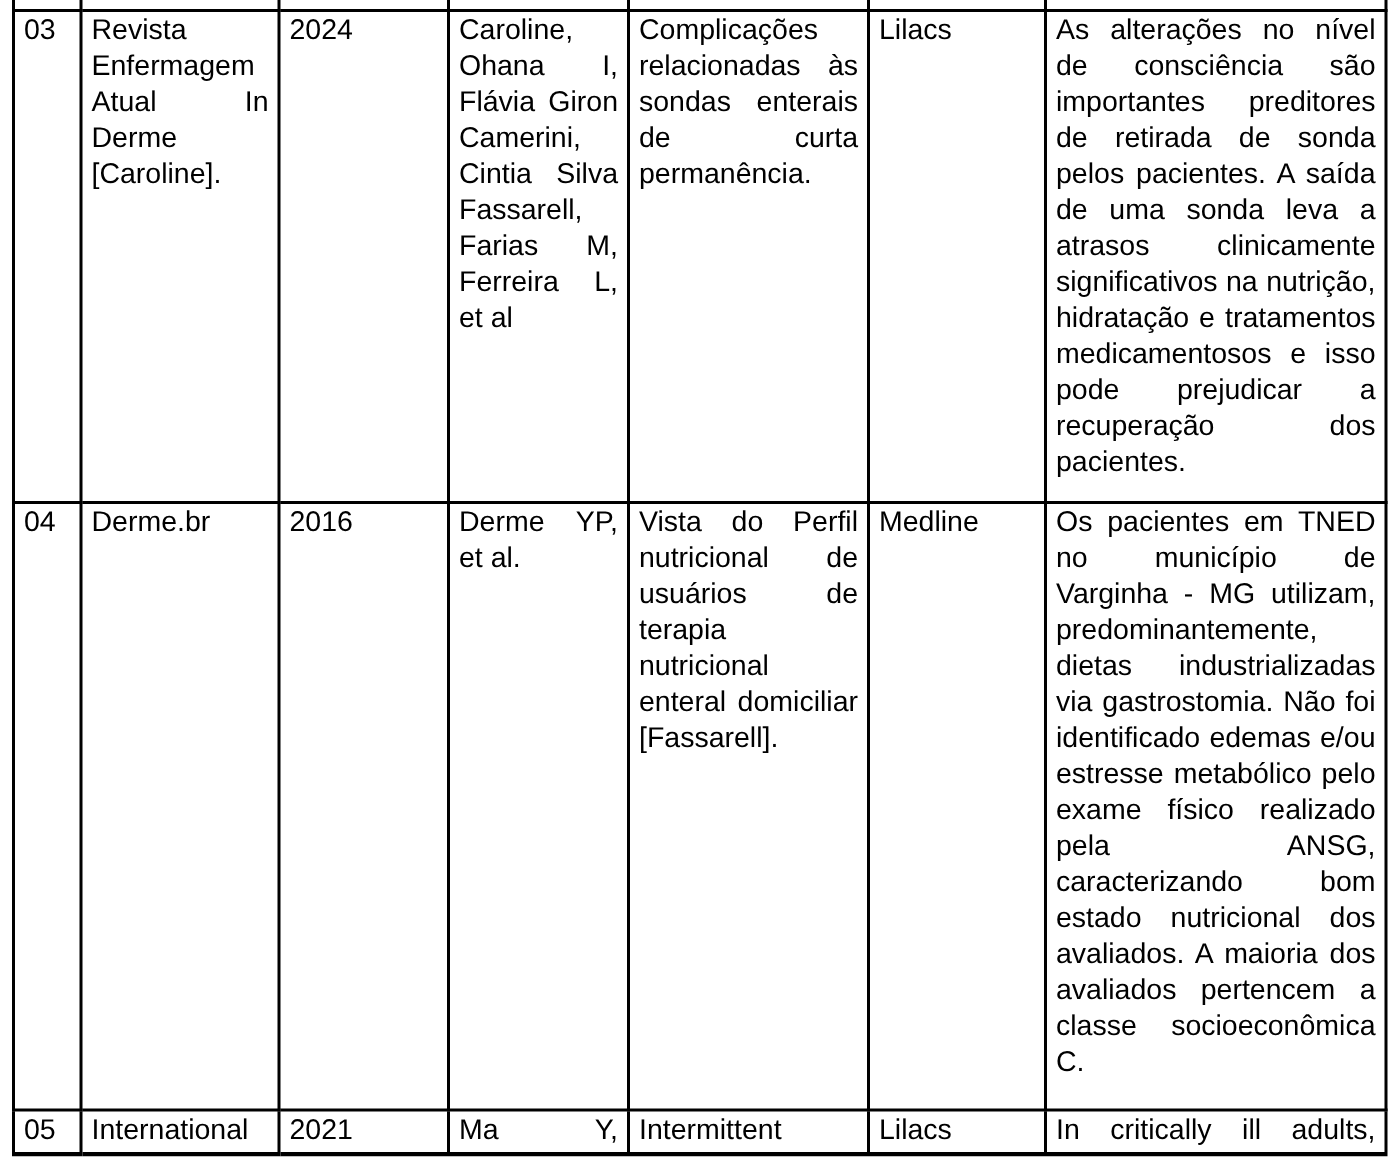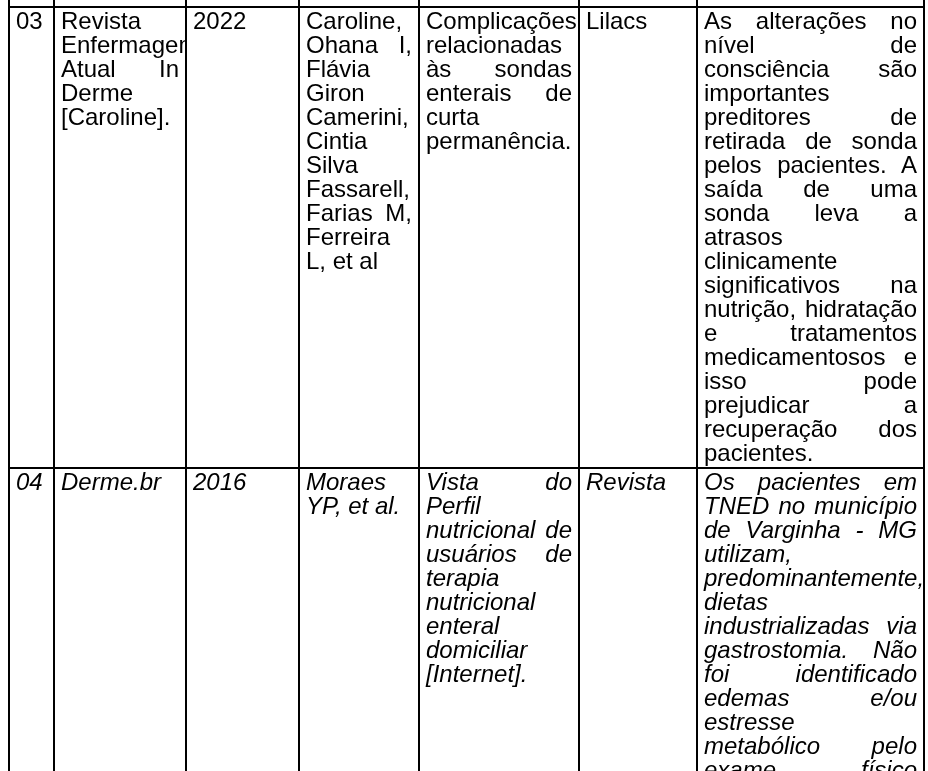--- a/index.html
+++ b/index.html
@@ -20,35 +20,35 @@
     left: 8px;
     top: 0;
     width: 915px;
     border-collapse: collapse;
     table-layout: fixed;
   }
   table.lit td {
     border: 2px solid #000000;
     vertical-align: top;
     padding: 1px 6px 2px 6px;
-    font-size: 24px;
+    font-size: 19px;
     line-height: 24px;
     color: #000000;
     text-align: justify;
     overflow: hidden;
     hyphens: none;
   }
   
   tr.sliver td {
     border-top: none;
     height: 6px;
     padding: 0;
   }
   tr.row-a td { height: 323px; }
-  tr.row-b td { height: 400px; font-style: italic; }
+  tr.row-b td { height: 400px; }
   
   tr.cut td {
     height: 20px;
     border-bottom-width: 4px;
     text-align-last: justify;
   }
   td.num {
     text-align: left;
     padding-left: 8px;
   }
@@ -75,32 +75,41 @@
         <td></td>
         <td></td>
         <td></td>
         <td></td>
         <td></td>
       </tr>
 
       <tr class="row-a">
         <td class="num">03</td>
         <td>Revista Enfermagem Atual In Derme [Caroline].</td>
-        <td>2022</td>
+        <td>2024</td>
         <td>Caroline, Ohana I, Flávia Giron Camerini, Cintia Silva Fassarell, Farias M, Ferreira L, et al</td>
         <td>Complicações relacionadas às sondas enterais de curta permanência.</td>
         <td>Lilacs</td>
         <td>As alterações no nível de consciência são importantes preditores de retirada de sonda pelos pacientes. A saída de uma sonda leva a atrasos clinicamente significativos na nutrição, hidratação e tratamentos medicamentosos e isso pode prejudicar a recuperação dos pacientes.</td>
       </tr>
 
       <tr class="row-b">
         <td class="num">04</td>
         <td>Derme.br</td>
         <td>2016</td>
-        <td>Moraes YP, et al.</td>
-        <td>Vista do Perfil nutricional de usuários de terapia nutricional enteral domiciliar [Internet].</td>
-        <td>Revista</td>
+        <td>Derme YP, et al.</td>
+        <td>Vista do Perfil nutricional de usuários de terapia nutricional enteral domiciliar [Fassarell].</td>
+        <td>Medline</td>
         <td>Os pacientes em TNED no município de Varginha - MG utilizam, predominantemente, dietas industrializadas via gastrostomia. Não foi identificado edemas e/ou estresse metabólico pelo exame físico realizado pela ANSG, caracterizando bom estado nutricional dos avaliados. A maioria dos avaliados pertencem a classe socioeconômica C.</td>
       </tr>
 
+      <tr class="cut">
+        <td class="num">05</td>
+        <td>International</td>
+        <td>2021</td>
+        <td>Ma Y,</td>
+        <td>Intermittent</td>
+        <td>Lilacs</td>
+        <td>In critically ill adults,</td>
+      </tr>
     </tbody>
   </table>
 </div>
 
 </body></html>

